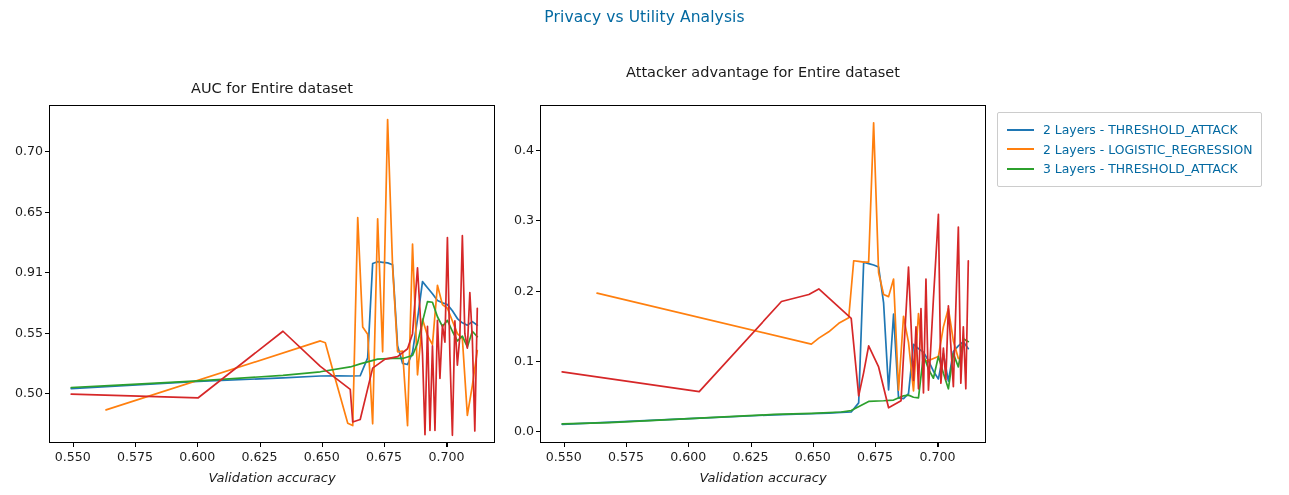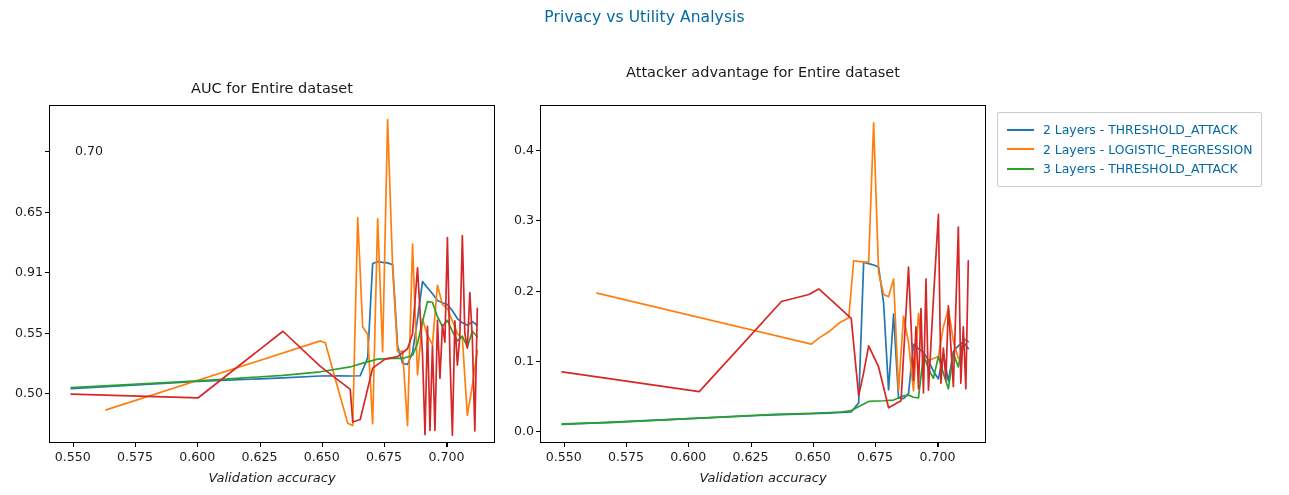--- a/index.html
+++ b/index.html
@@ -123,21 +123,21 @@
     <div id="ticks-0">
         <div class="tick-mark y" style="left: 45.4px; top: 393.159px;"></div>
         <div class="tick-label-y" style="left: 1px; top: 385.159px; width: 42px;">0.50</div>
         <div class="tick-mark y" style="left: 45.4px; top: 332.672px;"></div>
         <div class="tick-label-y" style="left: 1px; top: 324.672px; width: 42px;">0.55</div>
         <div class="tick-mark y" style="left: 45.4px; top: 272.185px;"></div>
         <div class="tick-label-y" style="left: 1px; top: 264.185px; width: 42px;">0.91</div>
         <div class="tick-mark y" style="left: 45.4px; top: 211.699px;"></div>
         <div class="tick-label-y" style="left: 1px; top: 203.699px; width: 42px;">0.65</div>
         <div class="tick-mark y" style="left: 45.4px; top: 151.212px;"></div>
-        <div class="tick-label-y" style="left: 17px; top: 143.212px; width: 42px; padding-left: 44px;">0.70</div>
+        <div class="tick-label-y" style="left: 1px; top: 143.212px; width: 42px;">0.70</div>
         <div class="tick-mark x" style="left: 72.6704px; top: 443px;"></div>
         <div class="tick-label-x" style="left: 42.6704px; top: 449px; width: 60px;">0.550</div>
         <div class="tick-mark x" style="left: 134.961px; top: 443px;"></div>
         <div class="tick-label-x" style="left: 104.961px; top: 449px; width: 60px;">0.575</div>
         <div class="tick-mark x" style="left: 197.251px; top: 443px;"></div>
         <div class="tick-label-x" style="left: 167.251px; top: 449px; width: 60px;">0.600</div>
         <div class="tick-mark x" style="left: 259.542px; top: 443px;"></div>
         <div class="tick-label-x" style="left: 229.542px; top: 449px; width: 60px;">0.625</div>
         <div class="tick-mark x" style="left: 321.832px; top: 443px;"></div>
         <div class="tick-label-x" style="left: 291.832px; top: 449px; width: 60px;">0.650</div>

